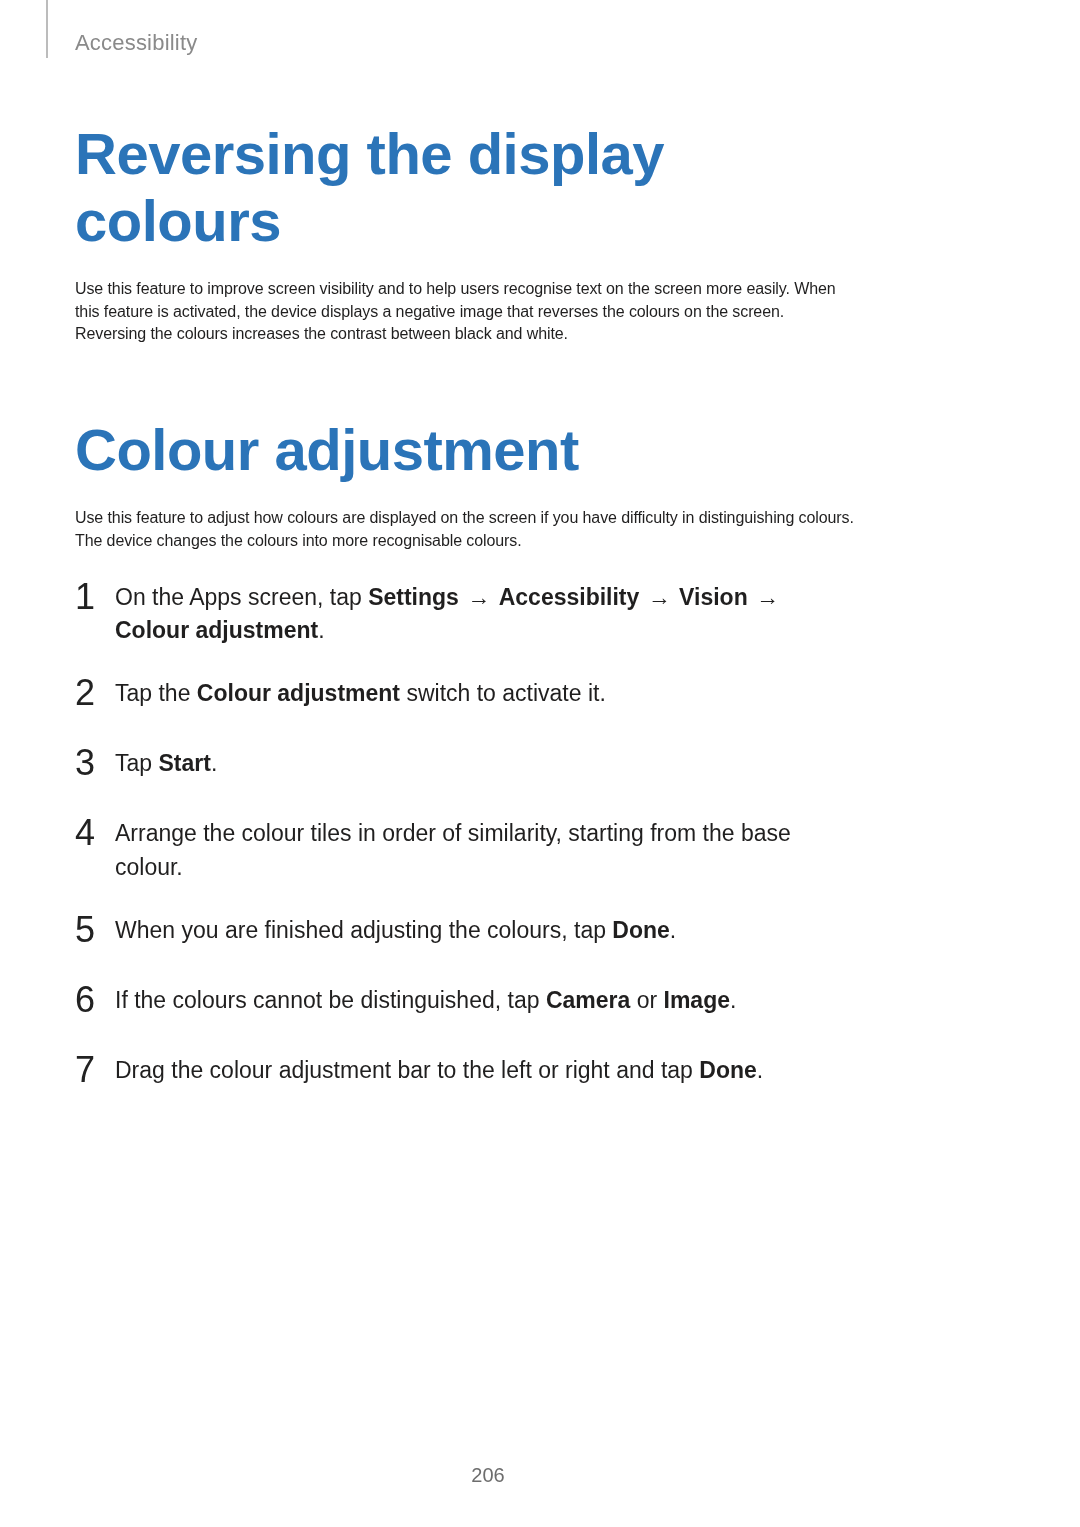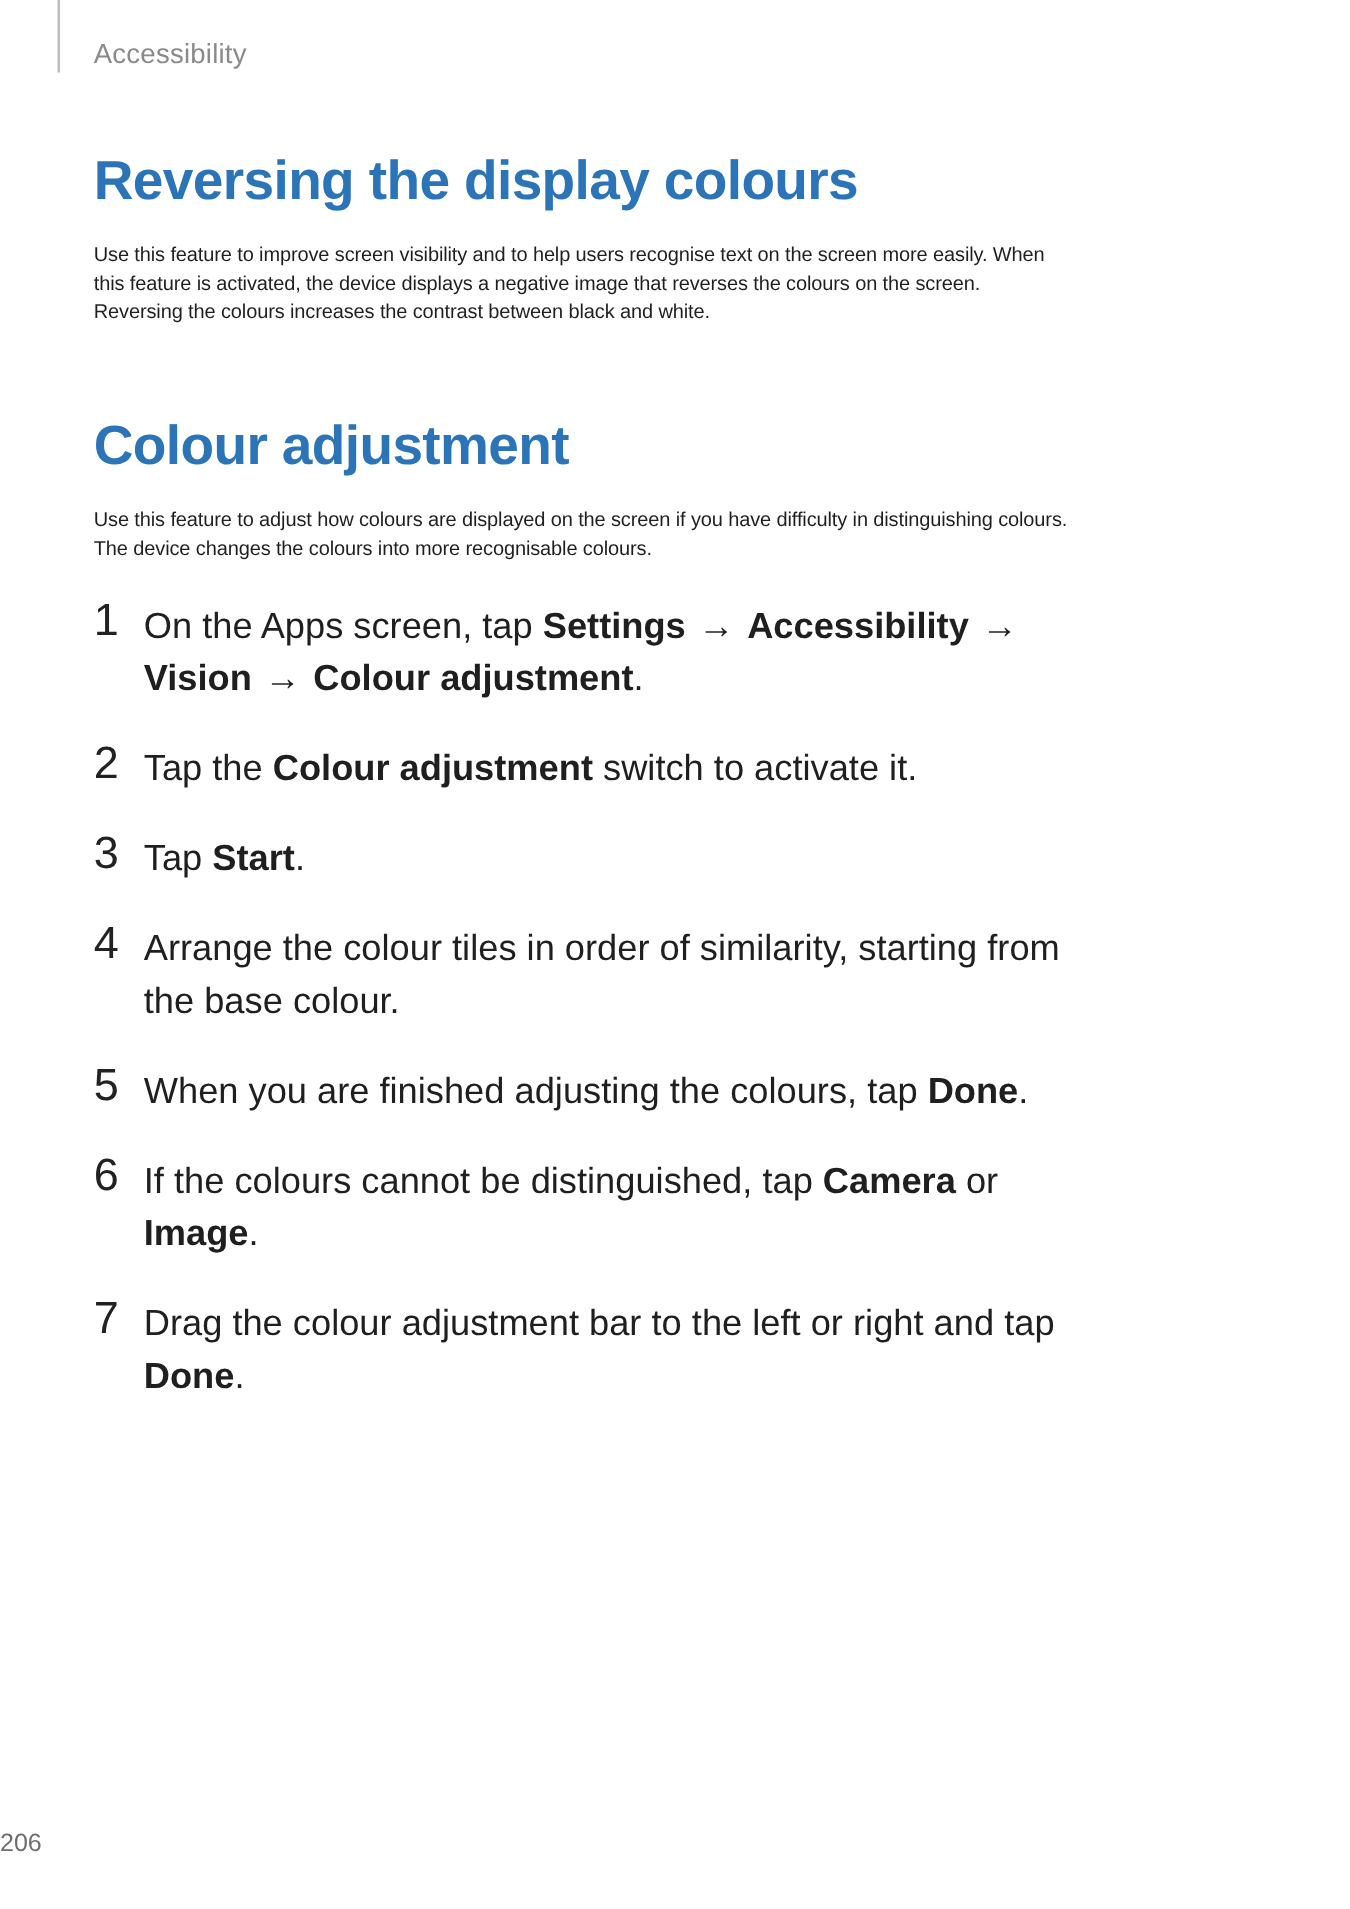--- a/index.html
+++ b/index.html
@@ -1,32 +1,32 @@
 <!DOCTYPE html>
 <html><head>
 <meta charset="utf-8">
 <style>
   * { box-sizing: border-box; margin: 0; padding: 0; }
   html, body { width: 1080px; height: 1527px; background: #fff; font-family: "Segoe UI", "Myriad Pro", "Helvetica Neue", Arial, sans-serif; color: #201f1f; }
   .page { position: relative; width: 959px; height: 1527px; padding: 30px 105px 0 75px; }
   .header-rule { position: absolute; left: 46px; top: 0; width: 2px; height: 58px; background: #bcbcbc; }
   .header-label { position: absolute; left: 75px; top: 30px; font-size: 22px; color: #8a8a8a; letter-spacing: 0.2px; }
   .content { padding-top: 90px; }
-  h1 { color: #2b74b8; font-weight: 700; font-size: 44px; letter-spacing: -0.5px; margin-bottom: 24px; }
+  h1 { color: #2b74b8; font-weight: 700; font-size: 58px; letter-spacing: -0.5px; margin-bottom: 24px; }
   h1.second { margin-top: 70px; }
   p.body { font-size: 16px; line-height: 1.42; letter-spacing: -0.1px; margin-bottom: 14px; }
   .path-line { font-size: 23px; line-height: 1.42; margin-bottom: 14px; }
   .arrow { display: inline-block; padding: 0 2px; }
   ol.steps { list-style: none; counter-reset: step; margin-top: 28px; }
-  ol.steps > li { position: relative; padding-left: 40px; font-size: 29px; line-height: 1.45; margin-bottom: 30px; min-height: 40px; }
+  ol.steps > li { position: relative; padding-left: 40px; font-size: 23px; line-height: 1.45; margin-bottom: 30px; min-height: 40px; }
   ol.steps > li::before { counter-increment: step; content: counter(step); position: absolute; left: 0; top: -10px; font-size: 36px; font-weight: 400; color: #222; font-family: "Segoe UI", Arial, sans-serif; }
   .subline { display: block; margin-top: 10px; }
   .more-icon { display: inline-block; vertical-align: -2px; }
   .more-icon svg { display: block; }
-  .page-number { position: absolute; bottom: 40px; left: 0; right: 0; font-size: 20px; color: #6d6d6d; }
+  .page-number { position: absolute; bottom: 40px; left: 17px; right: 0; text-align: center; font-size: 20px; color: #6d6d6d; }
   b { font-weight: 700; }
 </style>
 </head>
 <body>
 
 <div class="page">
   <div class="header-rule"></div>
   <div class="header-label">Accessibility</div>
 
   <div class="content">

